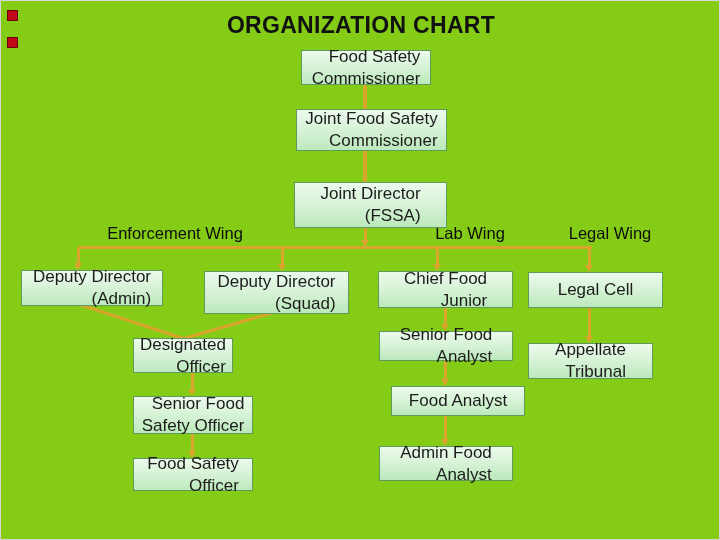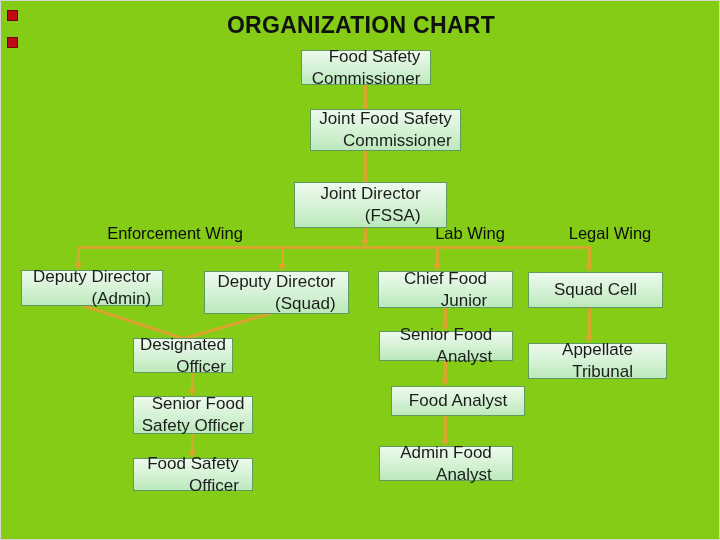--- a/index.html
+++ b/index.html
@@ -86,38 +86,38 @@
   <div class="tri" style="left:440px; top:378px;"></div>
 
   <div class="cline" style="left:443px; top:415px; width:3px; height:23px;"></div>
   <div class="tri" style="left:440px; top:438px;"></div>
 
   <div class="cline" style="left:587px; top:307px; width:3px; height:28px;"></div>
   <div class="tri" style="left:584px; top:335px;"></div>
 
   <div class="node" style="left:300px; top:49px;  width:130px; height:35px;">Food Safety
 Commissioner</div>
-  <div class="node" style="left:309px; top:108px; width:151px; height:42px;">Joint Food Safety
+  <div class="node" style="left:295px; top:108px; width:151px; height:42px;">Joint Food Safety
 Commissioner</div>
   <div class="node" style="left:293px; top:181px; width:153px; height:46px;">Joint Director
 (FSSA)</div>
 
   <div class="node" style="left:20px;  top:269px; width:142px; height:36px;">Deputy Director
 (Admin)</div>
   <div class="node" style="left:203px; top:270px; width:145px; height:43px;">Deputy Director
 (Squad)</div>
   <div class="node" style="left:377px; top:270px; width:135px; height:37px;">Chief Food
 Junior</div>
-  <div class="node" style="left:527px; top:271px; width:135px; height:36px;">Squad Cell</div>
+  <div class="node" style="left:527px; top:271px; width:135px; height:36px;">Legal Cell</div>
 
   <div class="node" style="left:132px; top:337px; width:100px; height:35px;">Designated
 Officer</div>
   <div class="node" style="left:378px; top:330px; width:134px; height:30px;">Senior Food
 Analyst</div>
-  <div class="node" style="left:527px; top:342px; width:139px; height:36px;">Appellate
+  <div class="node" style="left:527px; top:342px; width:125px; height:36px;">Appellate
 Tribunal</div>
 
   <div class="node" style="left:132px; top:395px; width:120px; height:38px;">Senior Food
 Safety Officer</div>
   <div class="node" style="left:390px; top:385px; width:134px; height:30px;">Food Analyst</div>
 
   <div class="node" style="left:132px; top:457px; width:120px; height:33px;">Food Safety
 Officer</div>
   <div class="node" style="left:378px; top:445px; width:134px; height:35px;">Admin Food
 Analyst</div>

